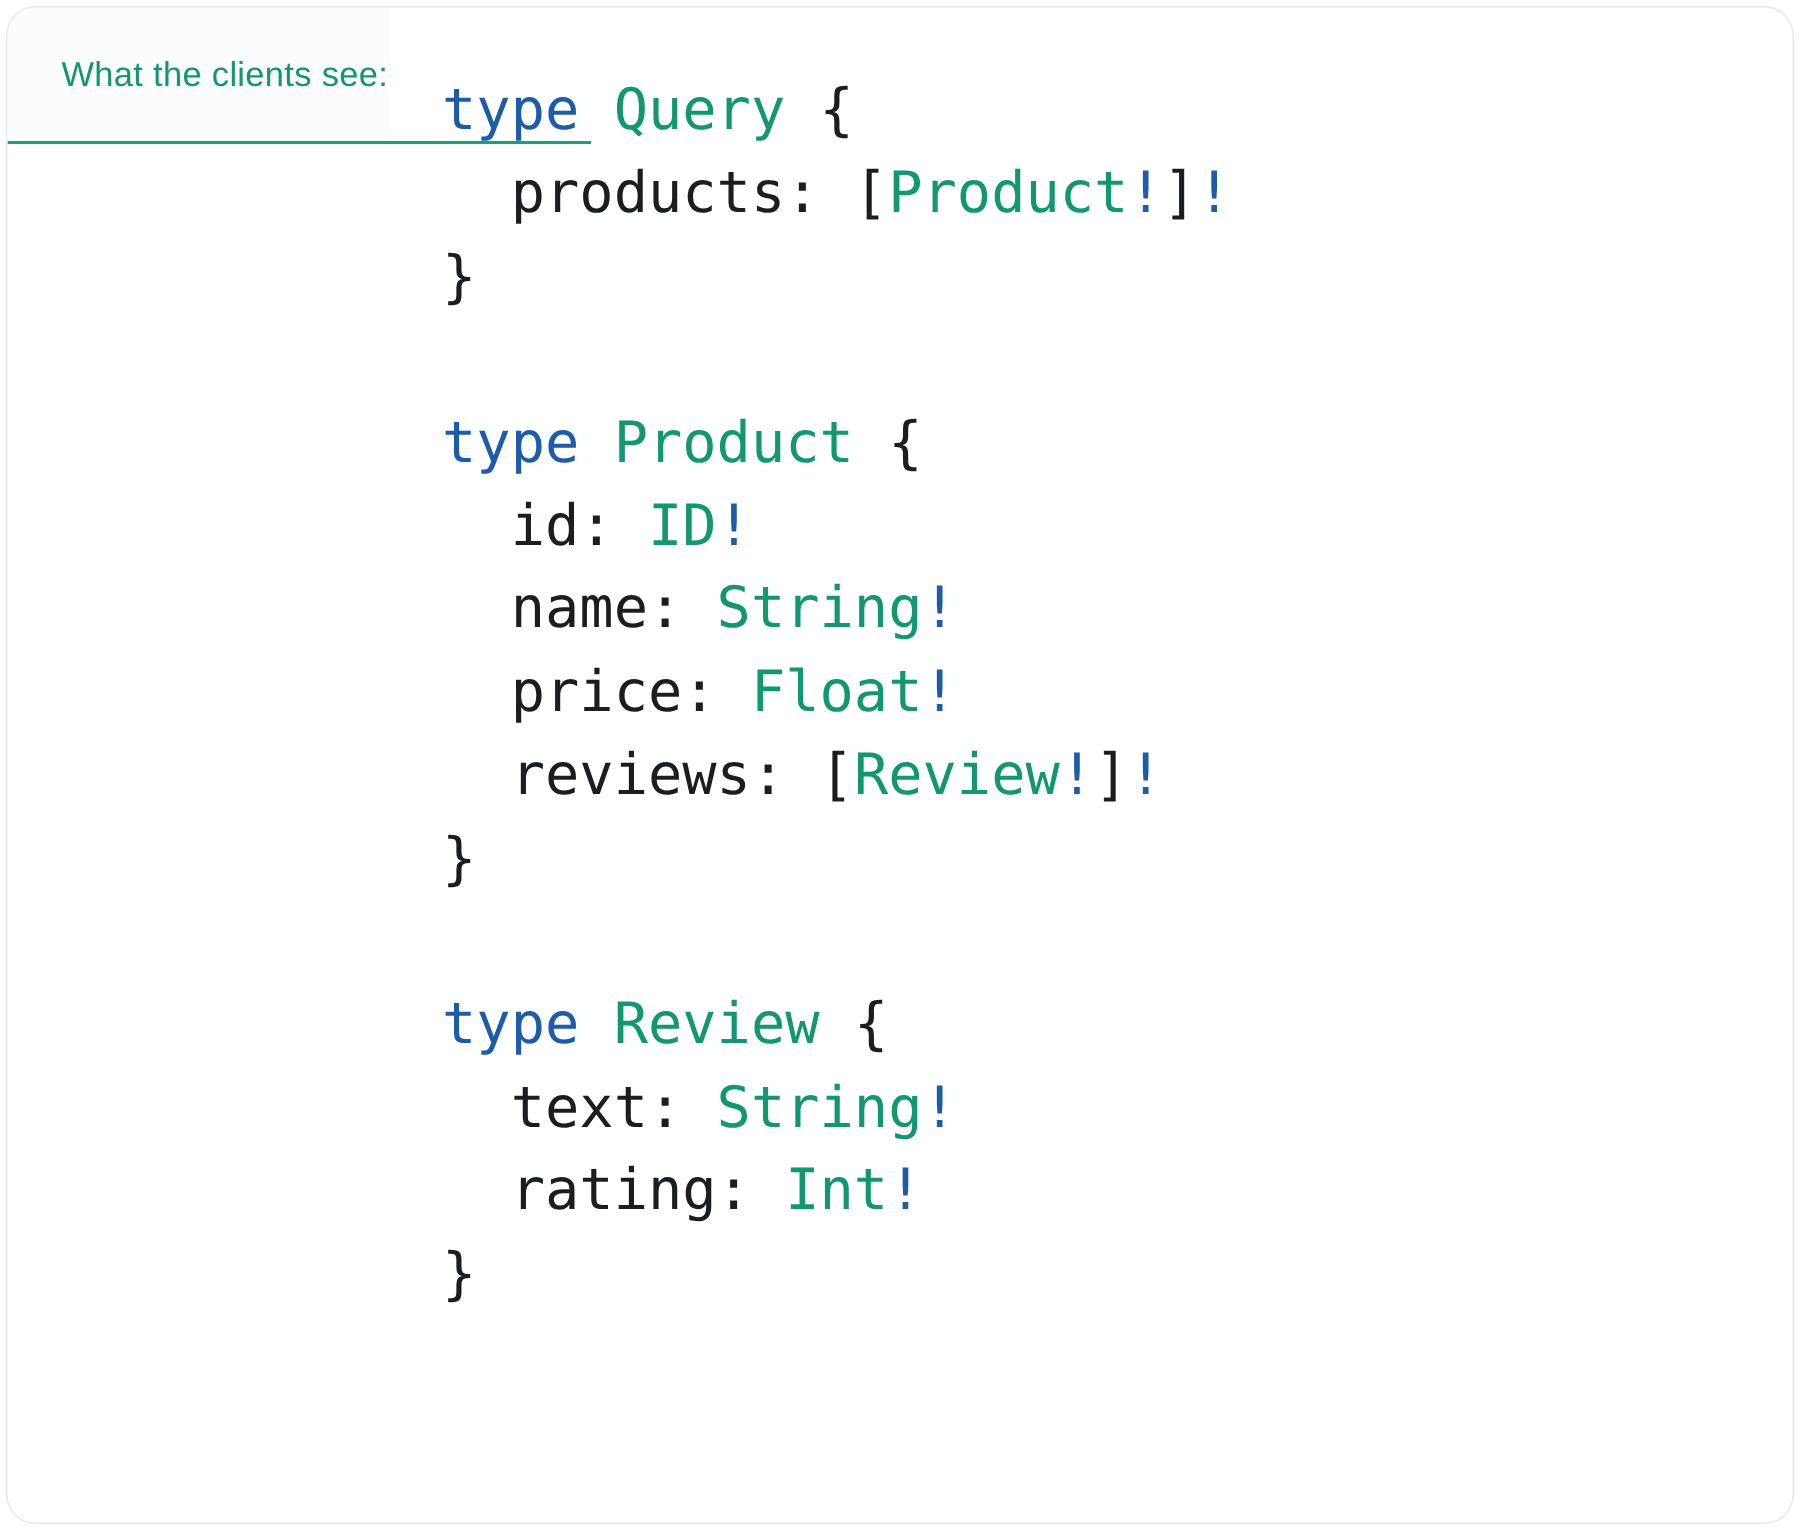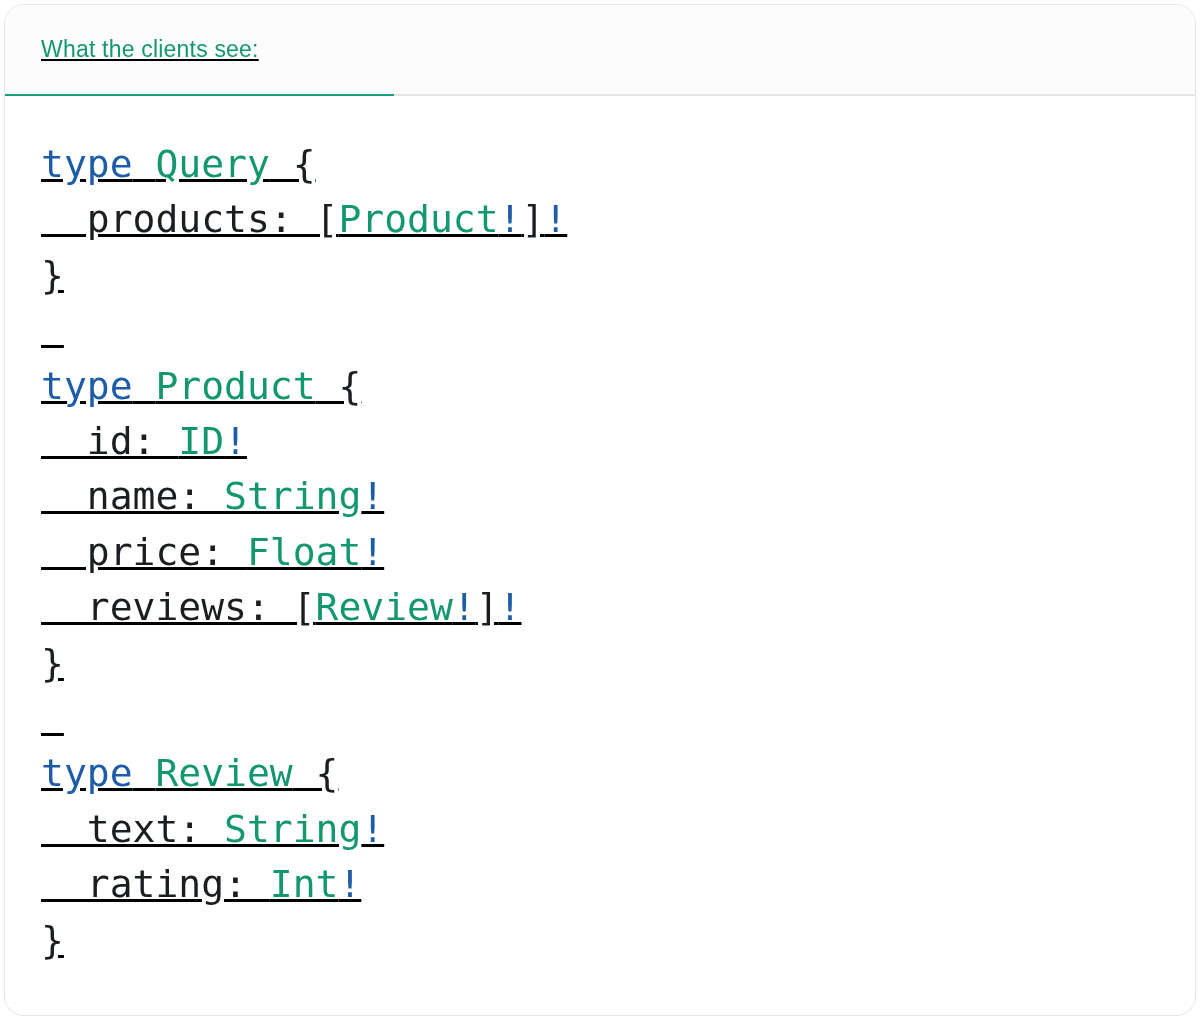--- a/index.html
+++ b/index.html
@@ -20,22 +20,20 @@
     position:relative;
   }
   .card{
     position:absolute;
     left:4px;top:4px;right:4px;bottom:4px;
     background:var(--card-bg);
     border:1px solid var(--card-border);
     border-radius:20px;
     overflow:hidden;
     display:flex;
-    flex-direction:column;
-    text-decoration:underline;
   }
   .tab-bar{
     position:relative;
     height:91px;
     background:var(--tabbar-bg);
     border-bottom:2px solid var(--divider);
     display:flex;
     align-items:center;
     flex:0 0 auto;
   }

